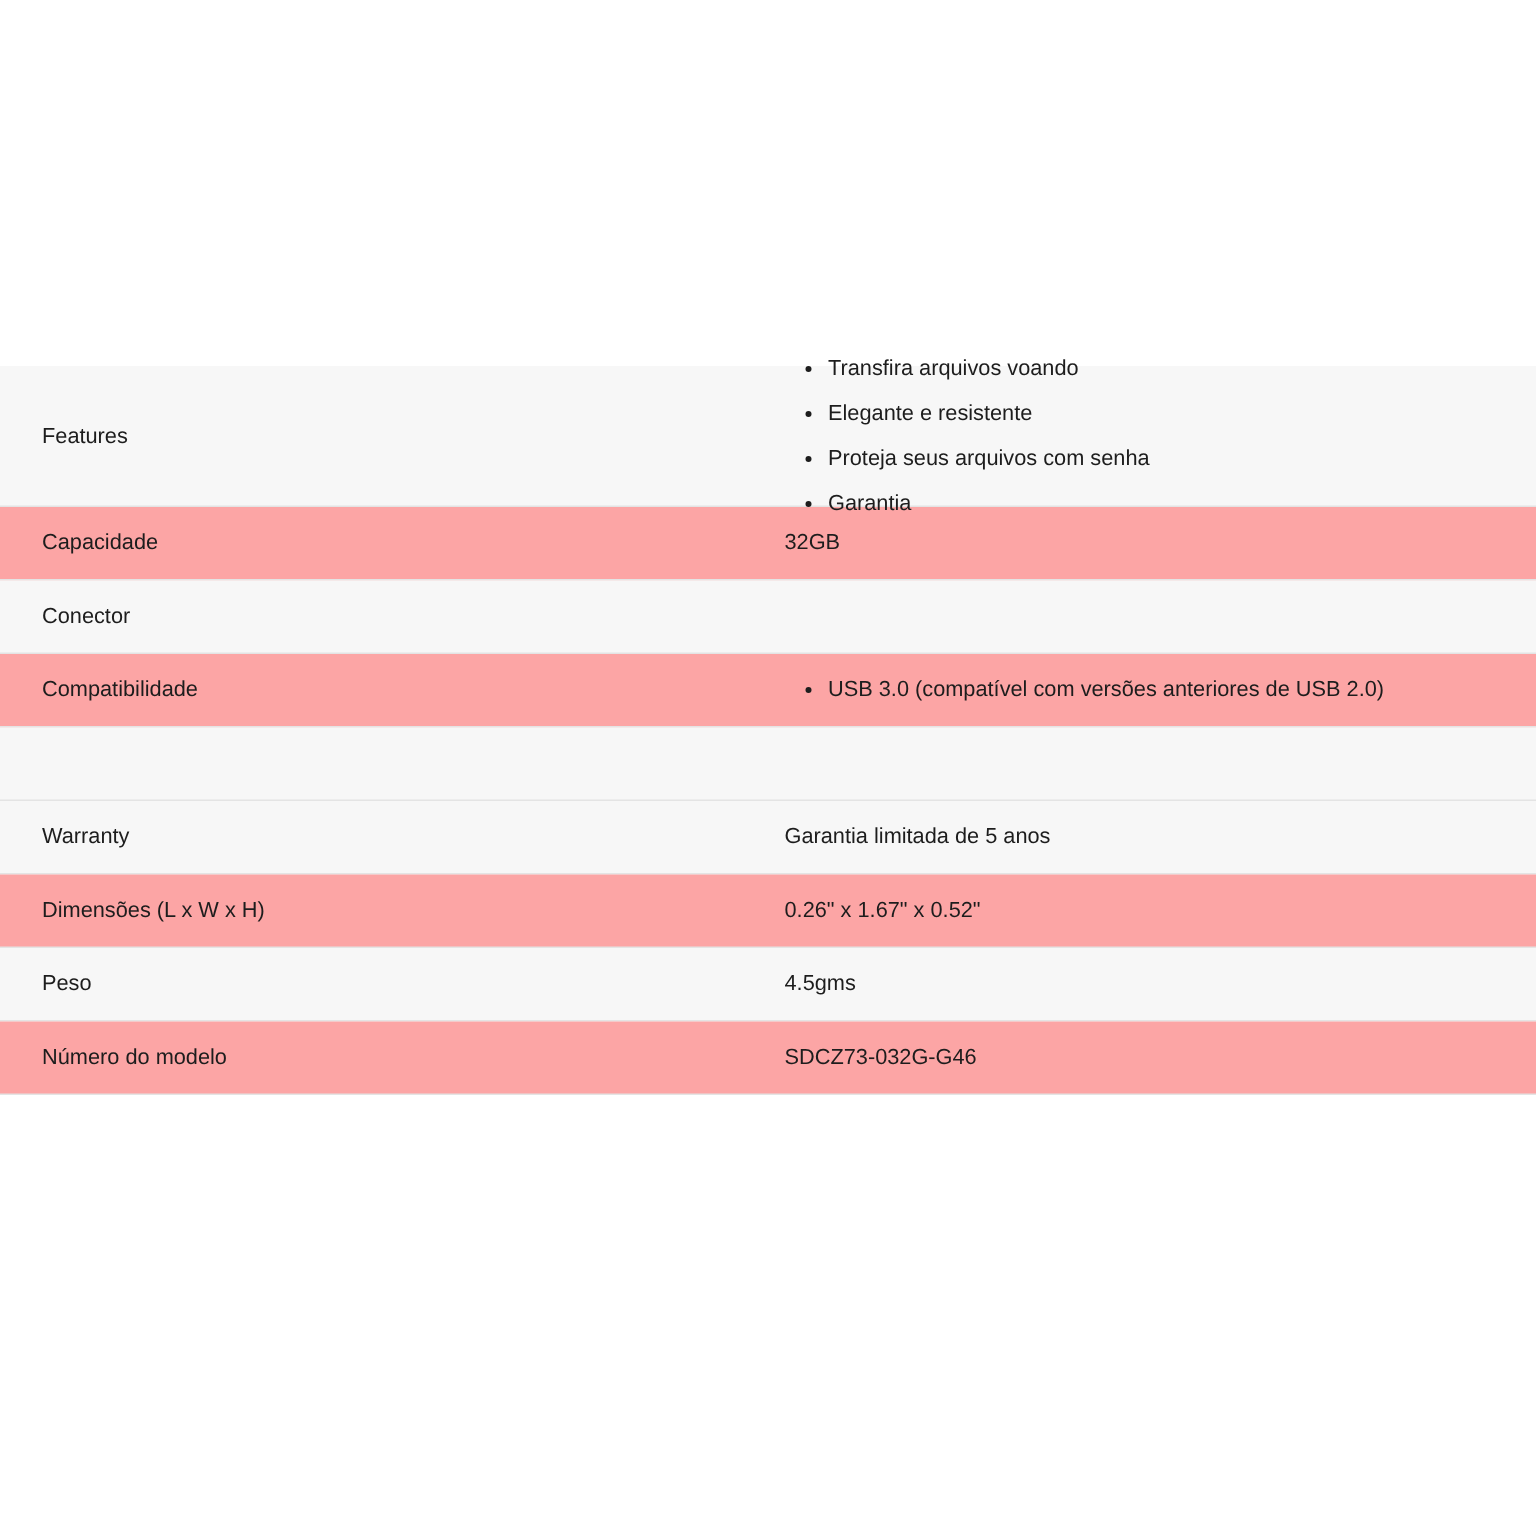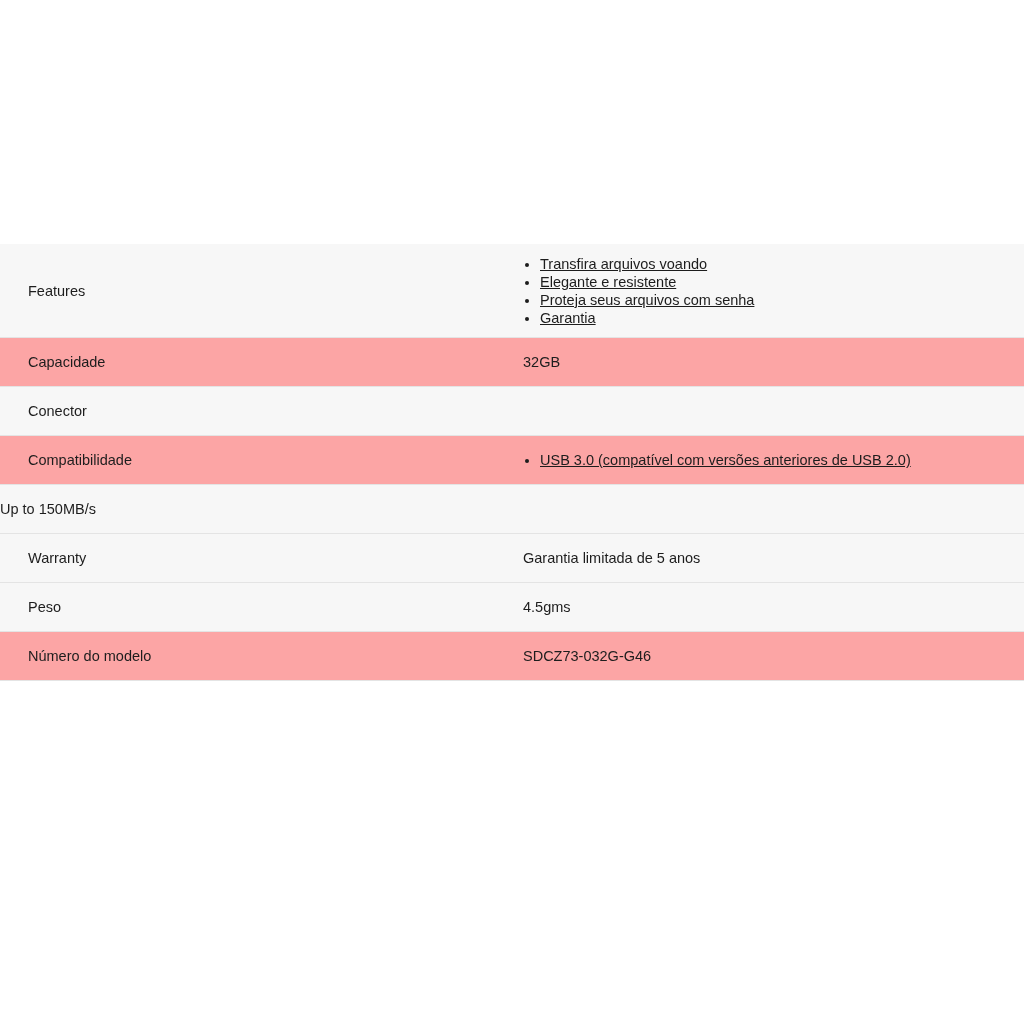--- a/index.html
+++ b/index.html
@@ -49,23 +49,22 @@
     padding-right: 24px;
     color: #1d1d1d;
   }
   .spec-bullets {
     margin: 0;
     padding-left: 17px;
     list-style: disc;
   }
   .spec-bullets li {
     line-height: 18px;
-    margin: 0;
+    margin: 12px;
     padding: 0;
-    text-decoration: underline;
   }
 </style>
 </head>
 <body>
 
 <div class="page">
   <div class="spec-table">
   <div class="spec-row alt tall">
     <div class="spec-label">Features</div>
     <div class="spec-value">
@@ -90,29 +89,32 @@
   <div class="spec-row">
     <div class="spec-label">Compatibilidade</div>
     <div class="spec-value">
           <ul class="spec-bullets">
             <li>USB 3.0 (compatível com versões anteriores de USB 2.0)</li>
           </ul>
         </div>
   </div>
 
   <div class="spec-row alt">
-    <div class="spec-value">Up to 150MB/s</div>
   </div>
 
 
   <div class="spec-row alt">
     <div class="spec-label">Warranty</div>
     <div class="spec-value">Garantia limitada de 5 anos</div>
   </div>
 
+  <div class="spec-row">
+    <div class="spec-label">Dimensões (L x W x H)</div>
+    <div class="spec-value">0.26" x 1.67" x 0.52"</div>
+  </div>
 
   <div class="spec-row alt">
     <div class="spec-label">Peso</div>
     <div class="spec-value">4.5gms</div>
   </div>
 
   <div class="spec-row">
     <div class="spec-label">Número do modelo</div>
     <div class="spec-value">SDCZ73-032G-G46</div>
   </div>

